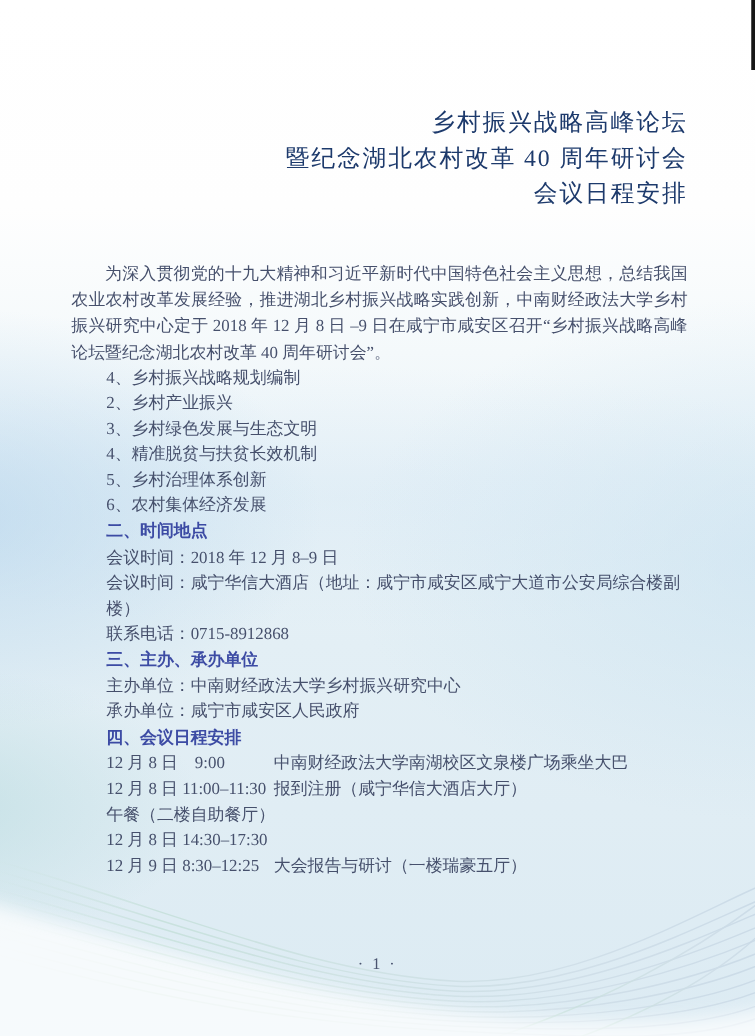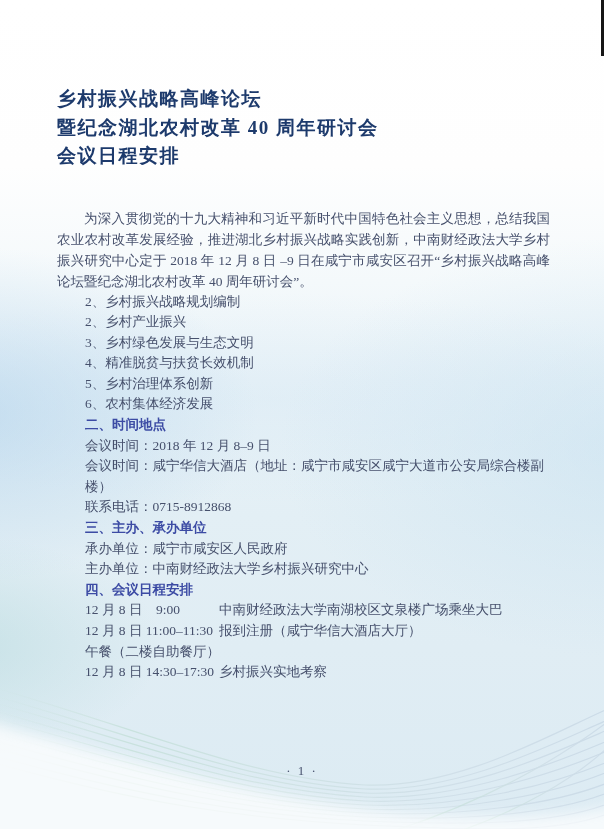--- a/index.html
+++ b/index.html
@@ -13,22 +13,22 @@
       radial-gradient(500px 300px at 104% 54%, rgba(190,220,238,.45), rgba(190,220,238,0) 70%),
       radial-gradient(600px 140px at 45% 48%, rgba(205,227,242,.30), rgba(205,227,242,0) 75%),
       radial-gradient(300px 160px at -8% 78%, rgba(173,214,216,.50), rgba(173,214,216,0) 70%),
       linear-gradient(180deg,#ffffff 0%,#fefefe 20%,#f4f9fb 34%,#eaf3f8 46%,#e3eff5 62%,#e0edf4 78%,#dcebf3 100%);
   }
   .waves{position:absolute;left:0;top:599px;width:604px;height:230px;z-index:0;}
   .scan-artifact{position:absolute;top:0;right:0;width:3px;height:56px;background:#161616;z-index:3;}
   .content{position:absolute;inset:0;z-index:1;padding:85px 54px 0 57px;box-sizing:border-box;}
 
   .doc-title{
-    margin:0;text-align:left;
-    font-size:19px;font-weight:bold;color:#1d3a6c;
+    margin:0;text-align:right;
+    font-size:19px;font-weight:normal;color:#1d3a6c;
     line-height:28.5px;letter-spacing:1.5px;
   }
   .intro{
     margin:37px 0 0 0;
     font-size:13.5px;line-height:21px;color:#46506c;
     text-align:justify;text-indent:27px;
   }
   .section{margin:0 0 0 28px;}
   .section-heading{
     font-family:"Liberation Sans","DejaVu Sans",sans-serif;
@@ -87,58 +87,61 @@
 
     <h1 class="doc-title">
       <div>乡村振兴战略高峰论坛</div>
       <div>暨纪念湖北农村改革 40 周年研讨会</div>
       <div>会议日程安排</div>
     </h1>
 
     <p class="intro">为深入贯彻党的十九大精神和习近平新时代中国特色社会主义思想，总结我国农业农村改革发展经验，推进湖北乡村振兴战略实践创新，中南财经政法大学乡村振兴研究中心定于 2018 年 12 月 8 日 –9 日在咸宁市咸安区召开“乡村振兴战略高峰论坛暨纪念湖北农村改革 40 周年研讨会”。</p>
 
     <div class="section">
-      <div class="line">2、乡村振兴战略规划编制</div>
+      <div class="line">4、乡村振兴战略规划编制</div>
       <div class="line">2、乡村产业振兴</div>
       <div class="line">3、乡村绿色发展与生态文明</div>
       <div class="line">4、精准脱贫与扶贫长效机制</div>
       <div class="line">5、乡村治理体系创新</div>
       <div class="line">6、农村集体经济发展</div>
     </div>
 
     <div class="section">
       <div class="section-heading">二、时间地点</div>
       <div class="line">会议时间：2018 年 12 月 8–9 日</div>
       <div class="line">会议时间：咸宁华信大酒店（地址：咸宁市咸安区咸宁大道市公安局综合楼副楼）</div>
       <div class="line">联系电话：0715-8912868</div>
     </div>
 
     <div class="section">
       <div class="section-heading">三、主办、承办单位</div>
+      <div class="line">主办单位：中南财经政法大学乡村振兴研究中心</div>
       <div class="line">承办单位：咸宁市咸安区人民政府</div>
-      <div class="line">主办单位：中南财经政法大学乡村振兴研究中心</div>
     </div>
 
     <div class="section">
       <div class="section-heading">四、会议日程安排</div>
 
       <div class="schedule-row">
         <span class="schedule-time">12 月 8 日　9:00</span>
         <span class="schedule-activity">中南财经政法大学南湖校区文泉楼广场乘坐大巴</span>
       </div>
       <div class="schedule-row">
         <span class="schedule-time">12 月 8 日 11:00–11:30</span>
         <span class="schedule-activity">报到注册（咸宁华信大酒店大厅）</span>
       </div>
       <div class="schedule-row">
         <span class="schedule-activity">午餐（二楼自助餐厅）</span>
       </div>
       <div class="schedule-row">
         <span class="schedule-time">12 月 8 日 14:30–17:30</span>
-        <span class="schedule-activity">乡村振兴实地考察</span>
+      </div>
+      <div class="schedule-row">
+        <span class="schedule-time">12 月 9 日 8:30–12:25</span>
+        <span class="schedule-activity">大会报告与研讨（一楼瑞豪五厅）</span>
       </div>
     </div>
 
   </div>
 
   <div class="page-number">· 1 ·</div>
 
 </div>
 
 </body></html>

